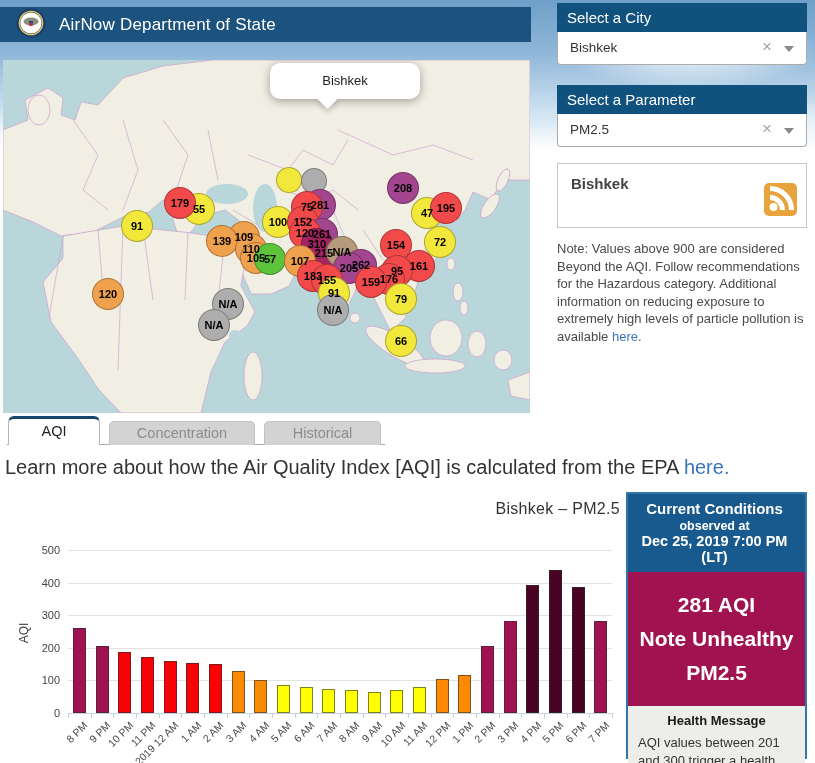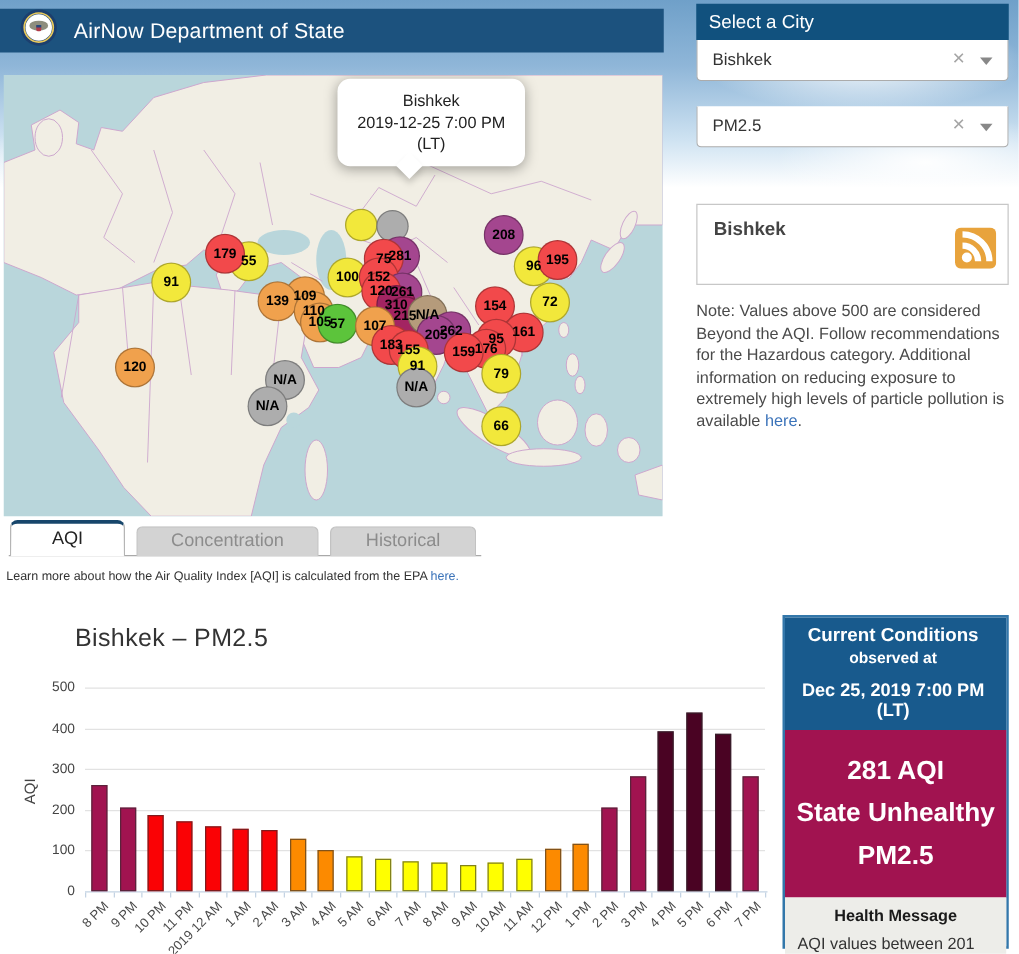--- a/index.html
+++ b/index.html
@@ -46,40 +46,40 @@
   
   .tabline{position:absolute;left:7px;top:444px;width:378px;height:1px;background:#A9A9A9;}
   .tab{position:absolute;box-sizing:border-box;text-align:center;font-size:14.5px;cursor:pointer;}
   .tab.active{left:8px;top:416px;width:92px;height:29px;background:#fff;color:#222;
         border:1px solid #B5B5B5;border-top:3px solid #17466B;border-bottom:none;
         border-radius:6px 6px 0 0;line-height:25px;}
   .tab.inactive{background:#D3D3D3;color:#8C8C8C;border:1px solid #C2C2C2;border-bottom:none;
         border-radius:5px 5px 0 0;top:421px;height:24px;line-height:23px;}
   .tab.t2{left:109px;width:146px;}
   .tab.t3{left:264px;width:117px;}
-  .learn{position:absolute;left:5px;top:456px;font-size:10px;color:#333;}
+  .learn{position:absolute;left:5px;top:456px;font-size:20px;color:#333;}
   
   .chart{position:absolute;left:0;top:488px;width:622px;height:275px;}
-  .c-title{position:absolute;left:60px;top:12px;width:560px;text-align:left;
-           font-size:20px;color:#333;letter-spacing:.3px;}
+  .c-title{position:absolute;left:60px;top:12px;width:560px;text-align:right;
+           font-size:16px;color:#333;letter-spacing:.3px;}
   .gline{position:absolute;left:68px;width:544px;height:1px;background:#E2E2E2;}
   .ylab{position:absolute;width:40px;text-align:right;font-size:11px;color:#444;left:20px;}
   .yaxis-title{position:absolute;left:14px;top:138px;font-size:12px;color:#444;transform:rotate(-90deg);}
   .baseline{position:absolute;left:68px;top:225px;width:546px;height:1px;background:#C4D3E3;}
   .tick{position:absolute;top:226px;width:1px;height:4px;background:#C4D3E3;}
   .bar{position:absolute;width:13px;box-sizing:border-box;border:1px solid rgba(45,45,45,.6);cursor:pointer;}
   .xlab{position:absolute;width:130px;text-align:right;font-size:10.5px;color:#4A4A4A;
         transform-origin:100% 0;transform:rotate(-45deg);white-space:nowrap;}
   
   .cc{position:absolute;left:626px;top:492px;width:181px;height:267px;border:2px solid #3377AA;
       box-sizing:border-box;display:flex;flex-direction:column;}
   .cc-head{background:#185A8D;color:#fff;text-align:center;padding:6px 6px 7px 2px;}
   .cc-head .l1{font-size:15px;font-weight:bold;}
   .cc-head .l2{font-size:12.5px;font-weight:bold;margin-top:2px;}
-  .cc-head .l3{font-size:14.5px;font-weight:bold;margin-top:12px;}
+  .cc-head .l3{font-size:14.5px;font-weight:bold;margin-top:0;}
   .cc-aqi{background:#A11350;color:#fff;text-align:center;padding:16px 4px;}
   .cc-aqi div{font-size:21px;font-weight:bold;line-height:34px;}
   .cc-health{background:#EDEDE9;flex:1;padding:7px 10px 4px 10px;}
   .cc-health h4{margin:0 0 6px 0;text-align:center;font-size:13px;color:#1A1A1A;}
   .cc-health p{margin:0;font-size:13px;color:#333;line-height:17.5px;}
   .cc-foot{background:#185A8D;height:7px;}
 </style>
 </head>
 <body>
 
@@ -226,63 +226,63 @@
         <div class="mlabel" style="left: 346px; top: 208px;">205</div>
         <div class="mlabel" style="left: 393px; top: 185px;">154</div>
         <div class="mlabel" style="left: 416px; top: 206px;">161</div>
         <div class="mlabel" style="left: 394px; top: 211px;">95</div>
         <div class="mlabel" style="left: 386px; top: 219px;">176</div>
         <div class="mlabel" style="left: 368px; top: 222px;">159</div>
         <div class="mlabel" style="left: 310px; top: 216px;">183</div>
         <div class="mlabel" style="left: 324px; top: 220px; text-align: center;">155</div>
         <div class="mlabel" style="left: 331px; top: 233px;">91</div>
         <div class="mlabel" style="left: 330px; top: 250px;">N/A</div>
-        <div class="mlabel" style="left: 424px; top: 153px;">96</div>
+        <div class="mlabel" style="left: 424px; top: 153px;">47</div>
         <div class="mlabel" style="left: 443px; top: 148px;">195</div>
         <div class="mlabel" style="left: 437px; top: 182px;">72</div>
         <div class="mlabel" style="left: 398px; top: 239px;">79</div>
         <div class="mlabel" style="left: 398px; top: 281px;">66</div>
       </div>
 
     <div class="popup">
       <div class="ptext">Bishkek</div>
-      <div class="ptext">2019-12-25 7:00 PM (LT)</div>
     </div>
   </div>
 
   <div class="sideblock" style="top:3px;">
     <div class="sb-head">Select a City</div>
     <div class="sb-drop">
       <span class="val">Bishkek</span>
       <span class="clr">×</span>
       <span class="caret"></span>
     </div>
   </div>
 
   <div class="sideblock" style="top:85px;">
+    <div class="sb-head">Select a Parameter</div>
     <div class="sb-drop">
       <span class="val">PM2.5</span>
       <span class="clr">×</span>
       <span class="caret"></span>
     </div>
   </div>
 
   <div class="rssbox">
     <span class="city">Bishkek</span>
     <span class="rss">
       <svg width="33" height="33" viewBox="0 0 33 33">
         <rect x="0" y="0" width="33" height="33" rx="5" fill="#E8A33C"></rect>
         <circle cx="9.5" cy="24" r="4" fill="#fff"></circle>
         <path d="M6 14.5 a12.5 12.5 0 0 1 12.5 12.5" stroke="#fff" stroke-width="5" fill="none"></path>
         <path d="M6 5.5 a21.5 21.5 0 0 1 21.5 21.5" stroke="#fff" stroke-width="5" fill="none"></path>
       </svg>
     </span>
   </div>
 
-  <div class="note"><span>Note: Values above 500 are considered Beyond the AQI. Follow recommendations for the Hazardous category. Additional information on reducing exposure to extremely high levels of particle pollution is available </span><a class="lnk" href="#">here</a><span>.</span></div>
+  <div class="note"><span>Note: Values above 900 are considered Beyond the AQI. Follow recommendations for the Hazardous category. Additional information on reducing exposure to extremely high levels of particle pollution is available </span><a class="lnk" href="#">here</a><span>.</span></div>
 
   <div class="tabline"></div>
   <div class="tab active">AQI</div>
   <div class="tab inactive t2">Concentration</div>
   <div class="tab inactive t3">Historical</div>
 
   <div class="learn"><span>Learn more about how the Air Quality Index [AQI] is calculated from the EPA </span><a class="lnk" href="#">here.</a></div>
 
   <div class="chart">
     <div class="c-title">Bishkek – PM2.5</div>
@@ -377,21 +377,21 @@
   </div>
 
   <div class="cc">
     <div class="cc-head">
       <div class="l1">Current Conditions</div>
       <div class="l2">observed at</div>
       <div class="l3">Dec 25, 2019 7:00 PM (LT)</div>
     </div>
     <div class="cc-aqi">
       <div>281 AQI</div>
-      <div>State Unhealthy</div>
+      <div>Note Unhealthy</div>
       <div>PM2.5</div>
     </div>
     <div class="cc-health">
       <h4>Health Message</h4>
       <p>AQI values between 201 and 300 trigger a health alert, meaning everyone may experience more serious health effects.</p>
     </div>
     <div class="cc-foot"></div>
   </div>
 
 </div>

